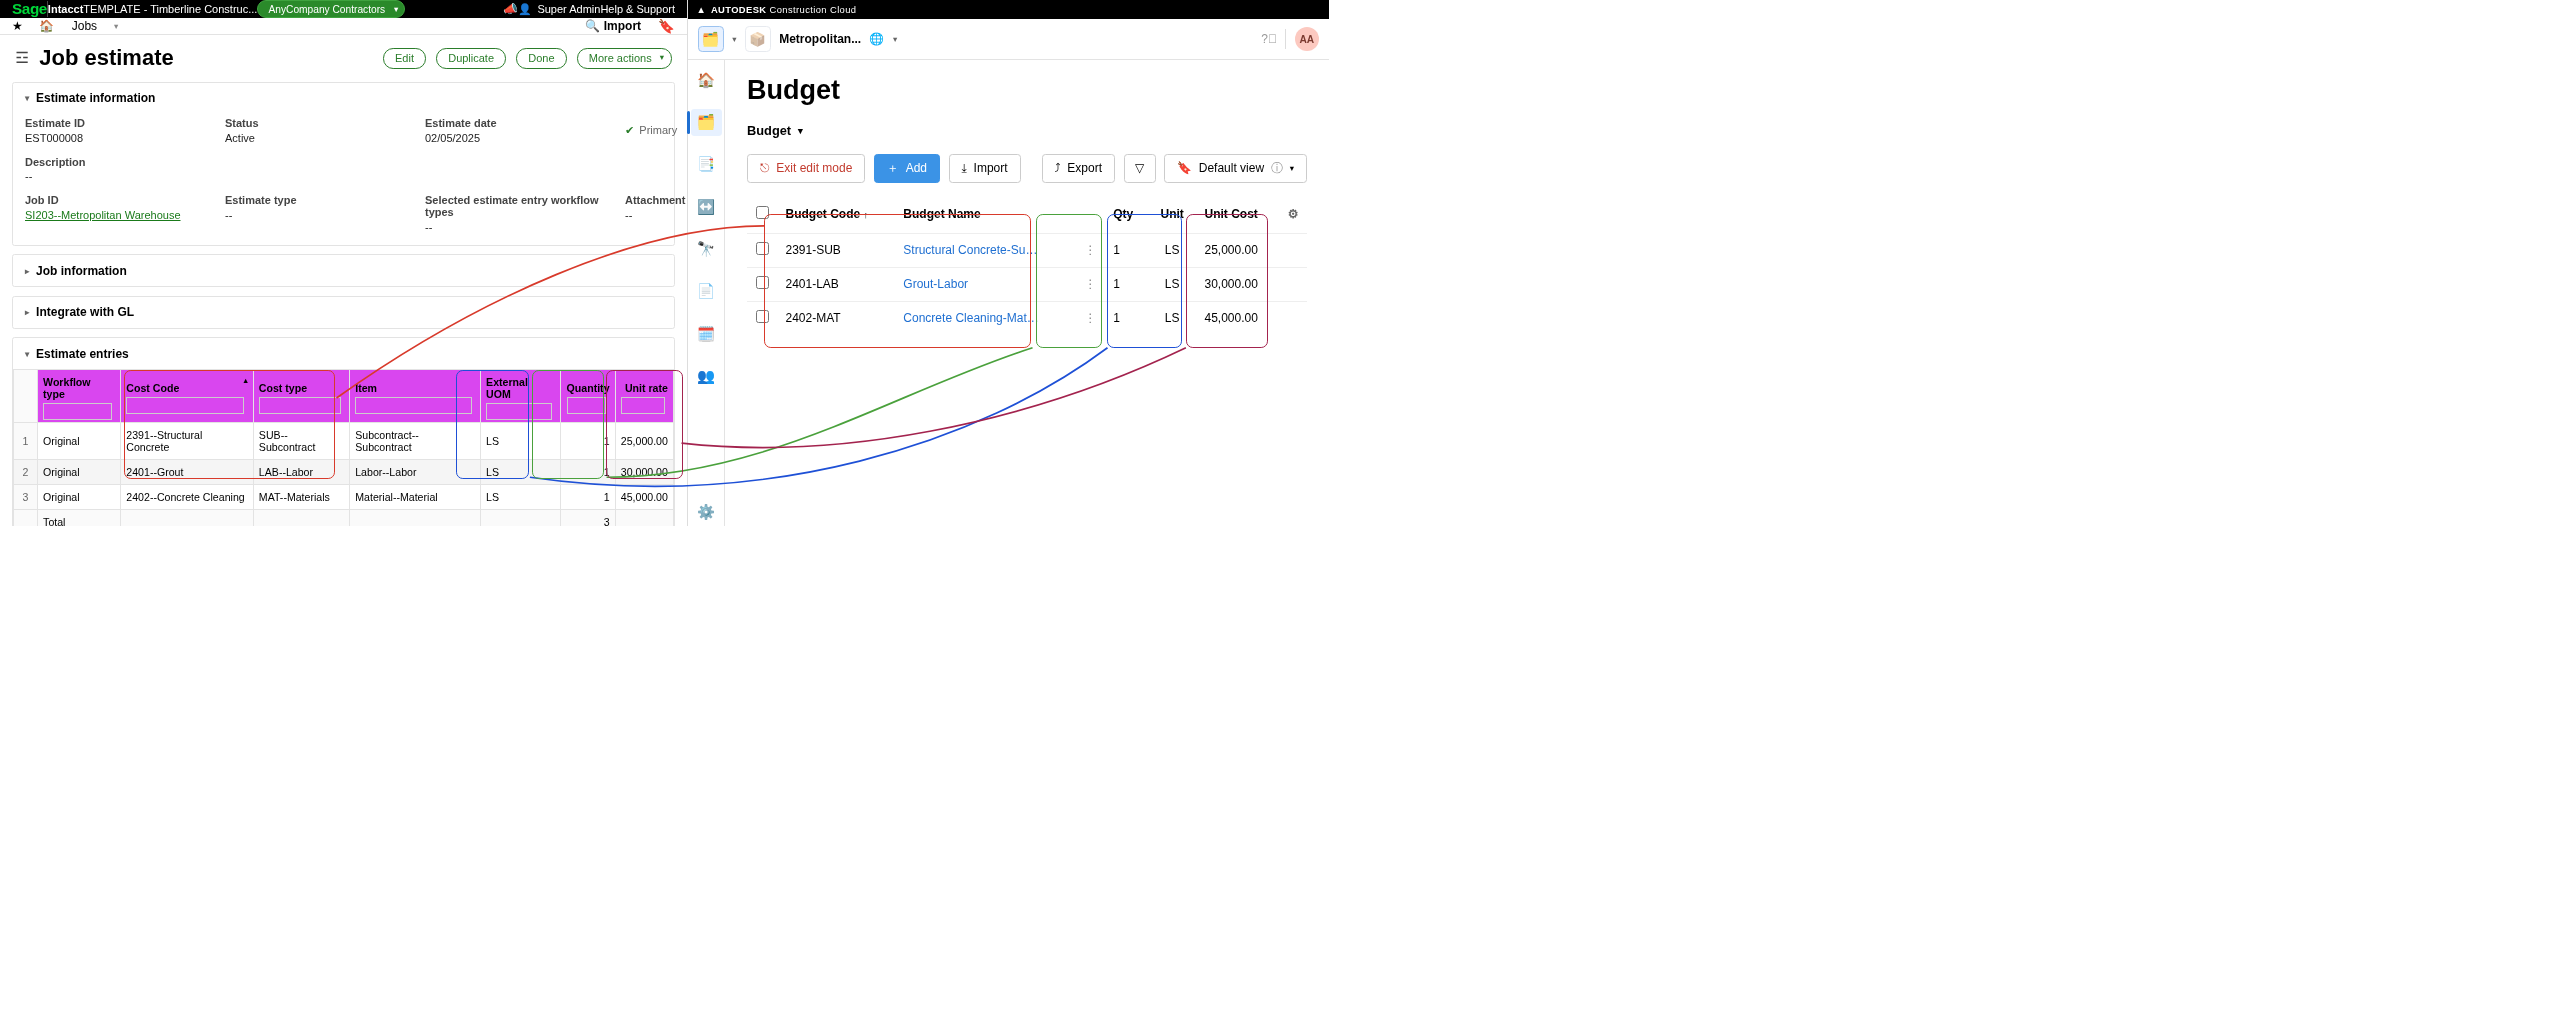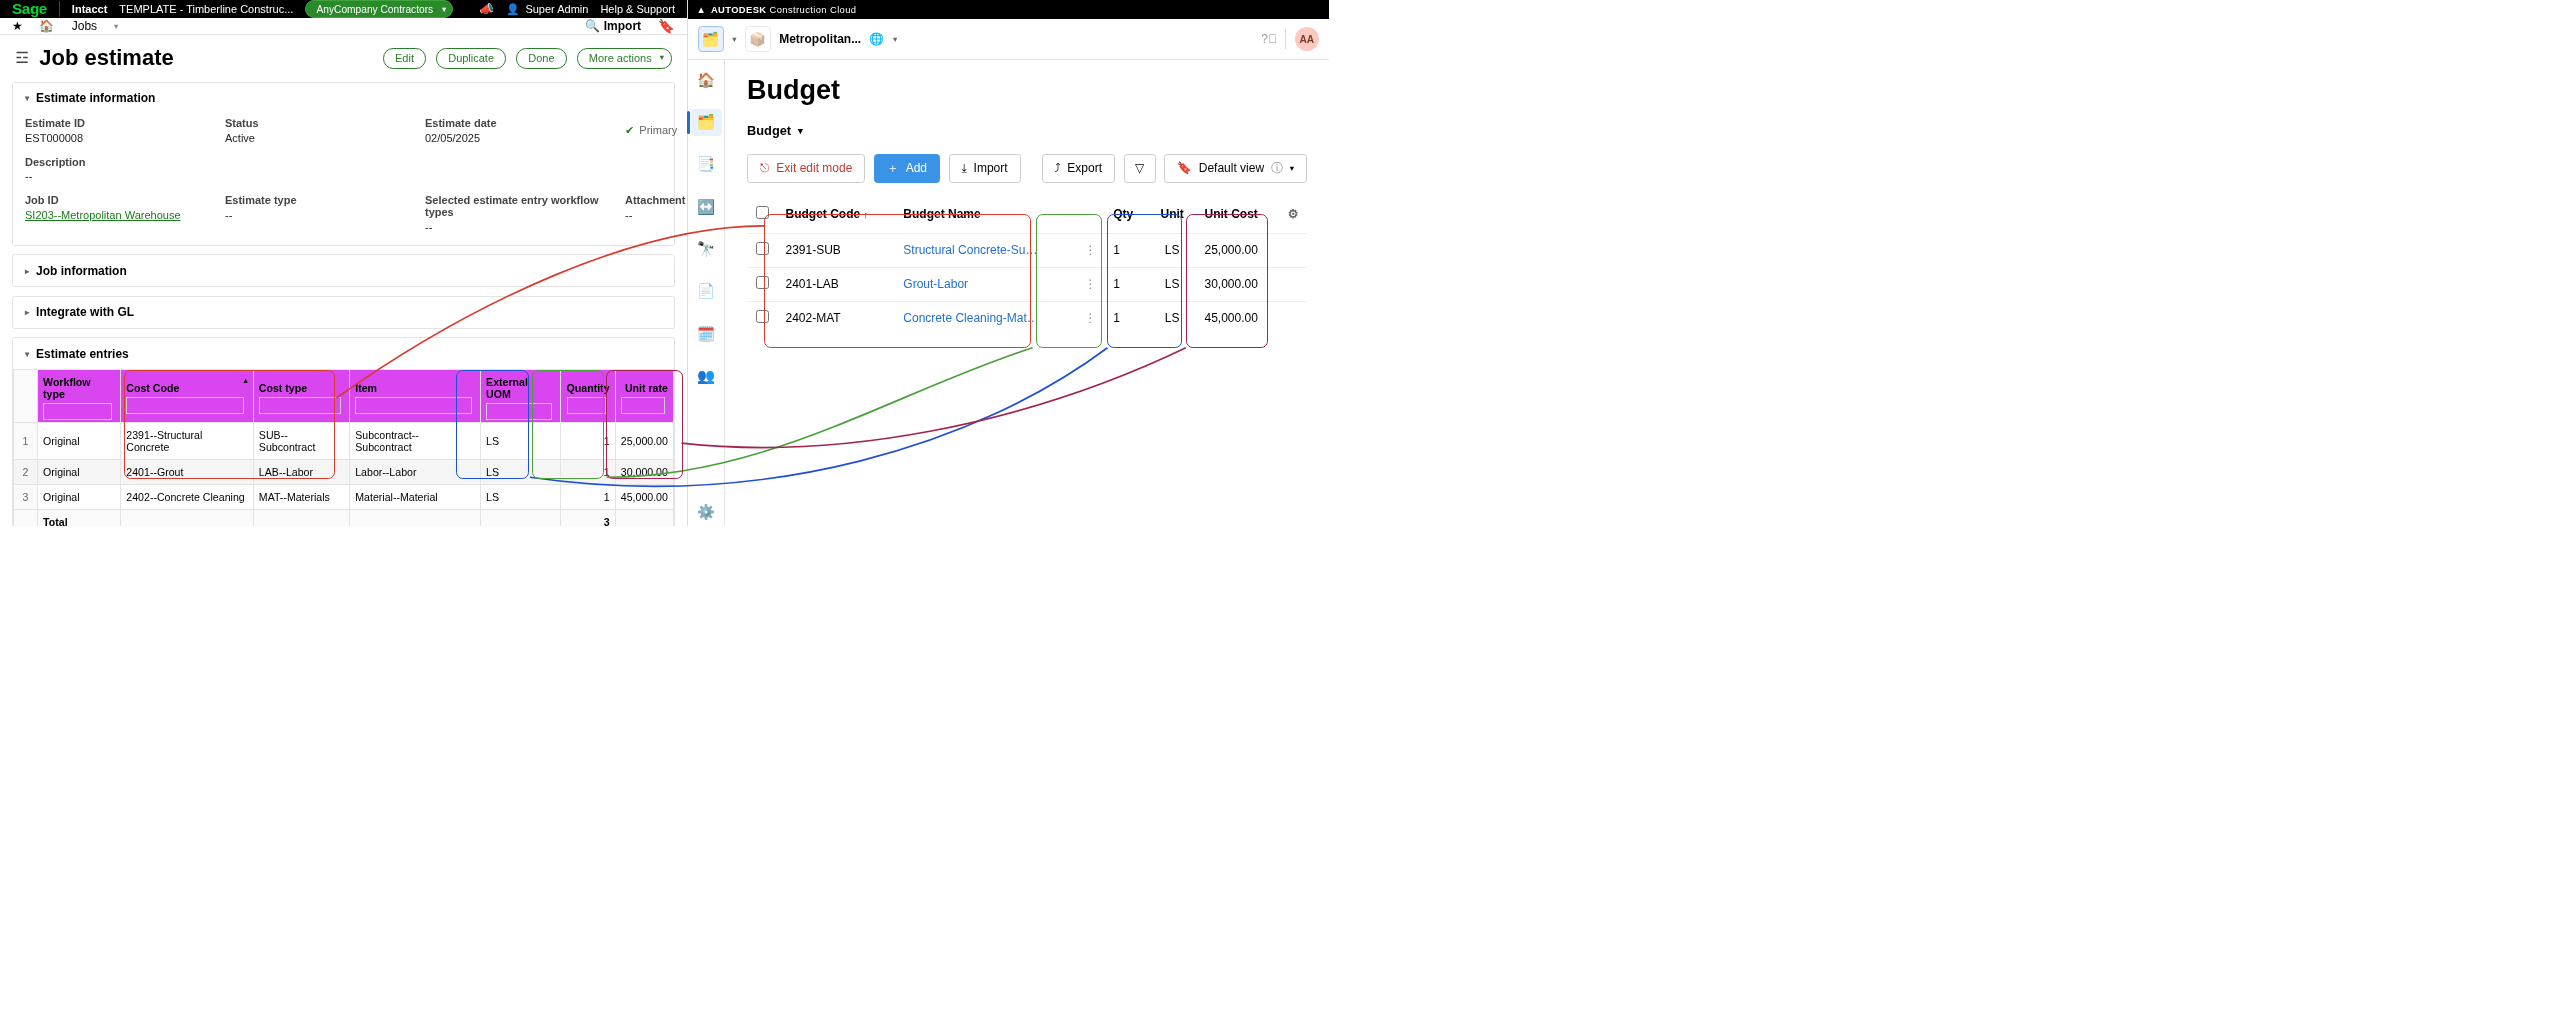--- a/index.html
+++ b/index.html
@@ -2,21 +2,21 @@
 <html style="font-size:13.6px"><head>
 <meta charset="utf-8">
 <style>
 * { margin: 0; padding: 0; box-sizing: border-box; font-family: -apple-system, BlinkMacSystemFont, "Segoe UI", Arial, sans-serif; }
 body { width: 1329px; height: 526px; background: #fff; position: relative; overflow: hidden; }
 .split { display: flex; height: 100%; }
 .left-pane { width: 687px; display: flex; flex-direction: column; }
 .right-pane { flex: 1; display: flex; flex-direction: column; border-left: 0.9px solid #ddd; }
 
 
-.sage-top { height: 25.6px; background: #000; display: flex; align-items: center; padding: 0 12px; gap: 12px; color: #fff; font-size: 11px; }
+.sage-top { height: 25.6px; background: #000; display: flex; align-items: center; padding: 0 12px; gap: 0; color: #fff; font-size: 11px; }
 .sage-logo { font-size: 15.3px; font-weight: 700; color: #00d639; letter-spacing: -0.4px; }
 .sage-div { width: 0.9px; height: 15.3px; background: #444; }
 .sage-top .bold { font-weight: 700; }
 .sage-pill { background: #2a8a2a; border: 0.9px solid #3fa33f; border-radius: 12px; padding: 2.6px 19px 2.6px 10.2px; font-size: 10.2px; position: relative; }
 .sage-pill::after { content: "▾"; position: absolute; right: 6px; top: 2.6px; font-size: 8.5px; }
 .sage-top .spacer { flex: 1; }
 .sage-ico { font-size: 12px; }
 .sage-user { display: flex; align-items: center; gap: 5.1px; }
 
 .sage-tbar { height: 34px; background: #fff; border-bottom: 0.9px solid #e3e3e3; display: flex; align-items: center; padding: 0 12px; gap: 17px; font-size: 12px; }
@@ -43,21 +43,21 @@
 .primary-chk { display: flex; align-items: center; gap: 5.1px; color: #666; }
 
 
 .etable { width: 100%; border-collapse: collapse; font-size: 10.6px; }
 .etable th { text-align: left; padding: 6px 5.1px 2.6px; font-weight: 600; border: 0.9px solid #e3e3e3; background: #d946ef; position: relative; }
 .etable th .flt { width: calc(100% - 3.4px); height: 17px; border: 0.9px solid #ccc; margin-top: 2.6px; }
 .etable td { padding: 6px 5.1px; border: 0.9px solid #e3e3e3; }
 .etable .num { text-align: right; }
 .etable .idx { width: 24px; text-align: center; background: #fafafa; color: #666; }
 .etable tbody tr:nth-child(even) td { background: #f5f5f5; }
-.etable tfoot td { font-weight: 700; background: #fafafa; }
+.etable tfoot td { font-weight: 400; background: #fafafa; }
 .sort-caret { position: absolute; right: 5.1px; top: 6px; font-size: 7.7px; }
 
 
 .ol { border: 1.7px solid; border-radius: 6.8px; position: absolute; pointer-events: none; }
 .ol-red   { border-color: #d83a2b; }
 .ol-green { border-color: #4aa13c; }
 .ol-blue  { border-color: #1e50d6; }
 .ol-maroon{ border-color: #a3234e; }
 svg.connectors { position: absolute; top: 0; left: 0; width: 1329px; height: 526px; pointer-events: none; }
 

